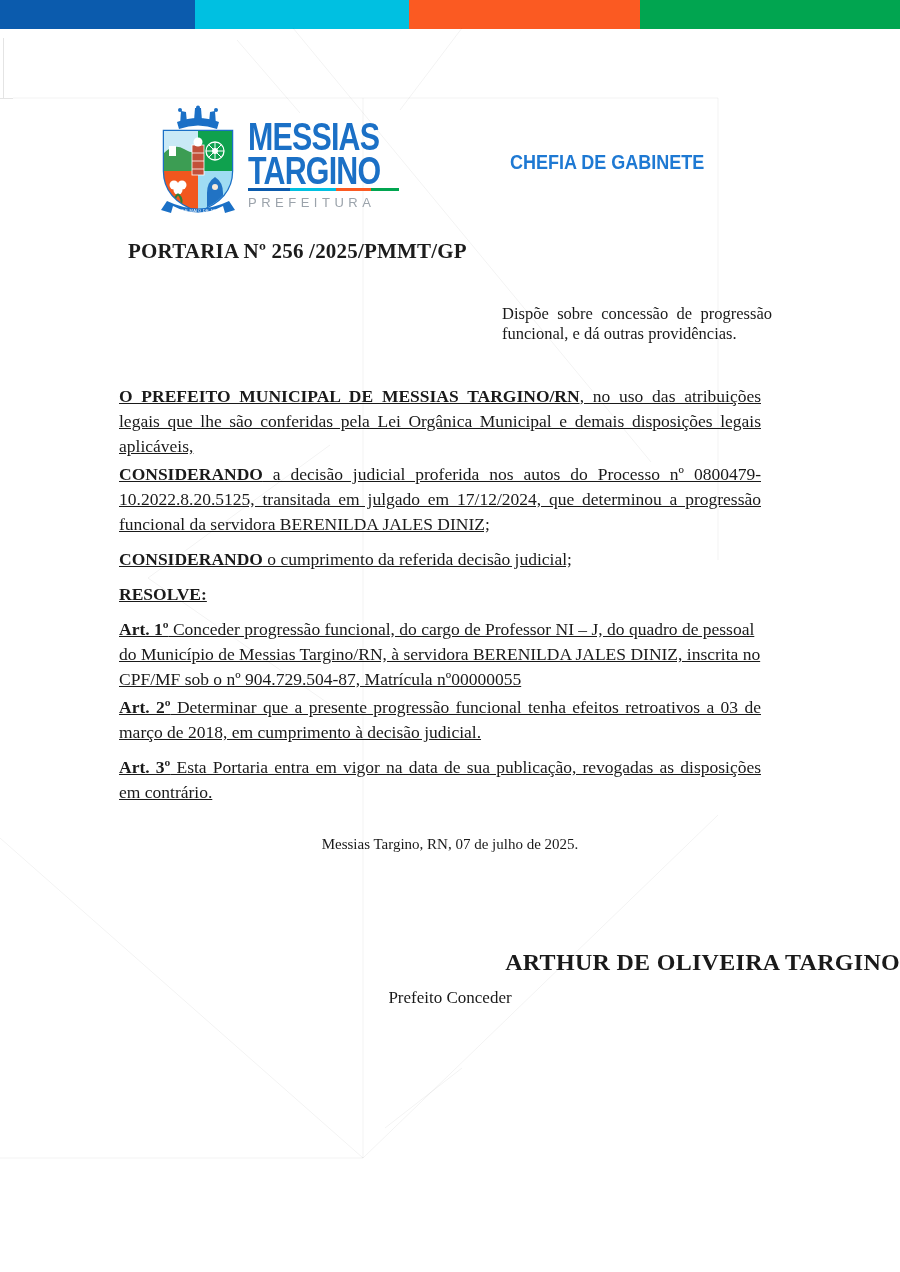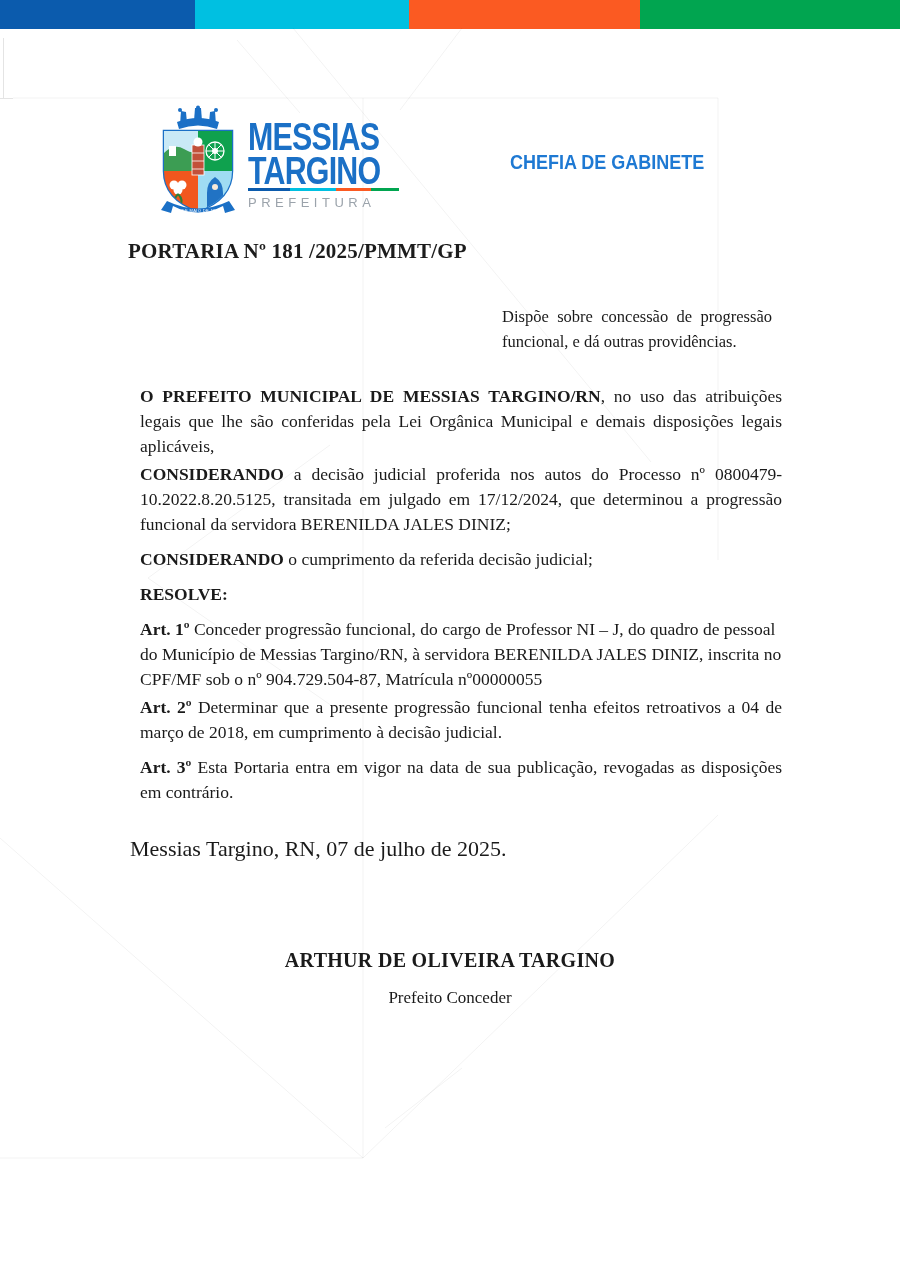--- a/index.html
+++ b/index.html
@@ -35,27 +35,27 @@
   .logo-rule .r4{width:28px;background:var(--bar-green);}
   .logo-sub{position:absolute;left:248px;top:195px;font-family:"Liberation Sans",sans-serif;
             font-size:13px;letter-spacing:4.5px;color:var(--gray);white-space:nowrap;}
   .dept{position:absolute;left:510px;top:151px;font-family:"Liberation Sans",sans-serif;
         font-weight:800;font-size:20px;color:var(--dept-blue);transform:scaleX(0.9);
         transform-origin:left top;white-space:nowrap;}
   
   .doc-title{position:absolute;left:128px;top:239px;font-size:21px;font-weight:700;
              letter-spacing:0.2px;color:#1c1c1c;white-space:nowrap;}
   .epigraph{position:absolute;left:502px;top:304px;width:270px;font-size:16.5px;
-            line-height:25px;text-align:justify;}
-  .para{position:absolute;left:140px;width:642px;font-size:17.5px;line-height:25px;
-        text-align:justify;}
+            line-height:20px;text-align:justify;}
+  .para{position:absolute;left:119px;width:642px;font-size:17.5px;line-height:25px;
+        text-align:justify;text-decoration:underline;}
   .para strong{font-weight:700;}
-  .dateline{position:absolute;left:130px;top:836px;width:640px;text-align:left;
-            font-size:22px;}
-  .sig-name{position:absolute;left:0;right:0;top:949px;text-align:center;font-size:20px;
+  .dateline{position:absolute;left:130px;top:836px;width:640px;text-align:center;
+            font-size:15px;}
+  .sig-name{position:absolute;left:0;right:0;top:949px;text-align:right;font-size:24px;
             font-weight:700;letter-spacing:0.3px;}
   .sig-role{position:absolute;left:0;right:0;top:988px;text-align:center;font-size:17px;}
   
   .slogan{position:absolute;left:0;right:0;top:1178px;text-align:center;}
   .slogan-inner{display:inline-block;transform:scaleX(0.72);transform-origin:center top;
                 font-family:"Liberation Sans",sans-serif;font-size:26px;white-space:nowrap;
                 letter-spacing:-0.2px;}
   .sl-light{font-weight:600;color:var(--slogan-light);}
   .sl-bold{font-weight:800;color:var(--slogan-dark);}
 </style>
@@ -139,29 +139,29 @@
   <div class="logo-rule">
     <i class="r1"></i>
       <i class="r2"></i>
       <i class="r3"></i>
       <i class="r4"></i>
   </div>
   <div class="logo-sub">PREFEITURA</div>
 
   <div class="dept">CHEFIA DE GABINETE</div>
 
-  <div class="doc-title">PORTARIA Nº 181 /2025/PMMT/GP</div>
+  <div class="doc-title">PORTARIA Nº 256 /2025/PMMT/GP</div>
   <div class="epigraph">Dispõe sobre concessão de progressão funcional, e dá outras providências.</div>
   <div id="paras">
       <div class="para" style="top: 384px;"><strong>O PREFEITO MUNICIPAL DE MESSIAS TARGINO/RN</strong><span>, no uso das atribuições legais que lhe são conferidas pela Lei Orgânica Municipal e demais disposições legais aplicáveis,</span></div>
       <div class="para" style="top: 462px;"><strong>CONSIDERANDO</strong><span> a decisão judicial proferida nos autos do Processo nº 0800479-10.2022.8.20.5125, transitada em julgado em 17/12/2024, que determinou a progressão funcional da servidora BERENILDA JALES DINIZ;</span></div>
       <div class="para" style="top: 547px;"><strong>CONSIDERANDO</strong><span> o cumprimento da referida decisão judicial;</span></div>
       <div class="para" style="top: 582px; text-align: left;"><strong>RESOLVE:</strong><span></span></div>
       <div class="para" style="top: 617px; text-align: left;"><strong>Art. 1º</strong><span> Conceder progressão funcional, do cargo de Professor NI – J, do quadro de pessoal do Município de Messias Targino/RN, à servidora BERENILDA JALES DINIZ, inscrita no CPF/MF sob o nº 904.729.504-87, Matrícula nº00000055</span></div>
-      <div class="para" style="top: 695px;"><strong>Art. 2º</strong><span> Determinar que a presente progressão funcional tenha efeitos retroativos a 04 de março de 2018, em cumprimento à decisão judicial.</span></div>
+      <div class="para" style="top: 695px;"><strong>Art. 2º</strong><span> Determinar que a presente progressão funcional tenha efeitos retroativos a 03 de março de 2018, em cumprimento à decisão judicial.</span></div>
       <div class="para" style="top: 755px;"><strong>Art. 3º</strong><span> Esta Portaria entra em vigor na data de sua publicação, revogadas as disposições em contrário.</span></div>
     </div>
 
   <div class="dateline">Messias Targino, RN, 07 de julho de 2025.</div>
   <div class="sig-name">ARTHUR DE OLIVEIRA TARGINO</div>
   <div class="sig-role">Prefeito Conceder</div>
 
   <div class="footbar">
     <div class="seg1"></div>
     <div class="seg2"></div>

